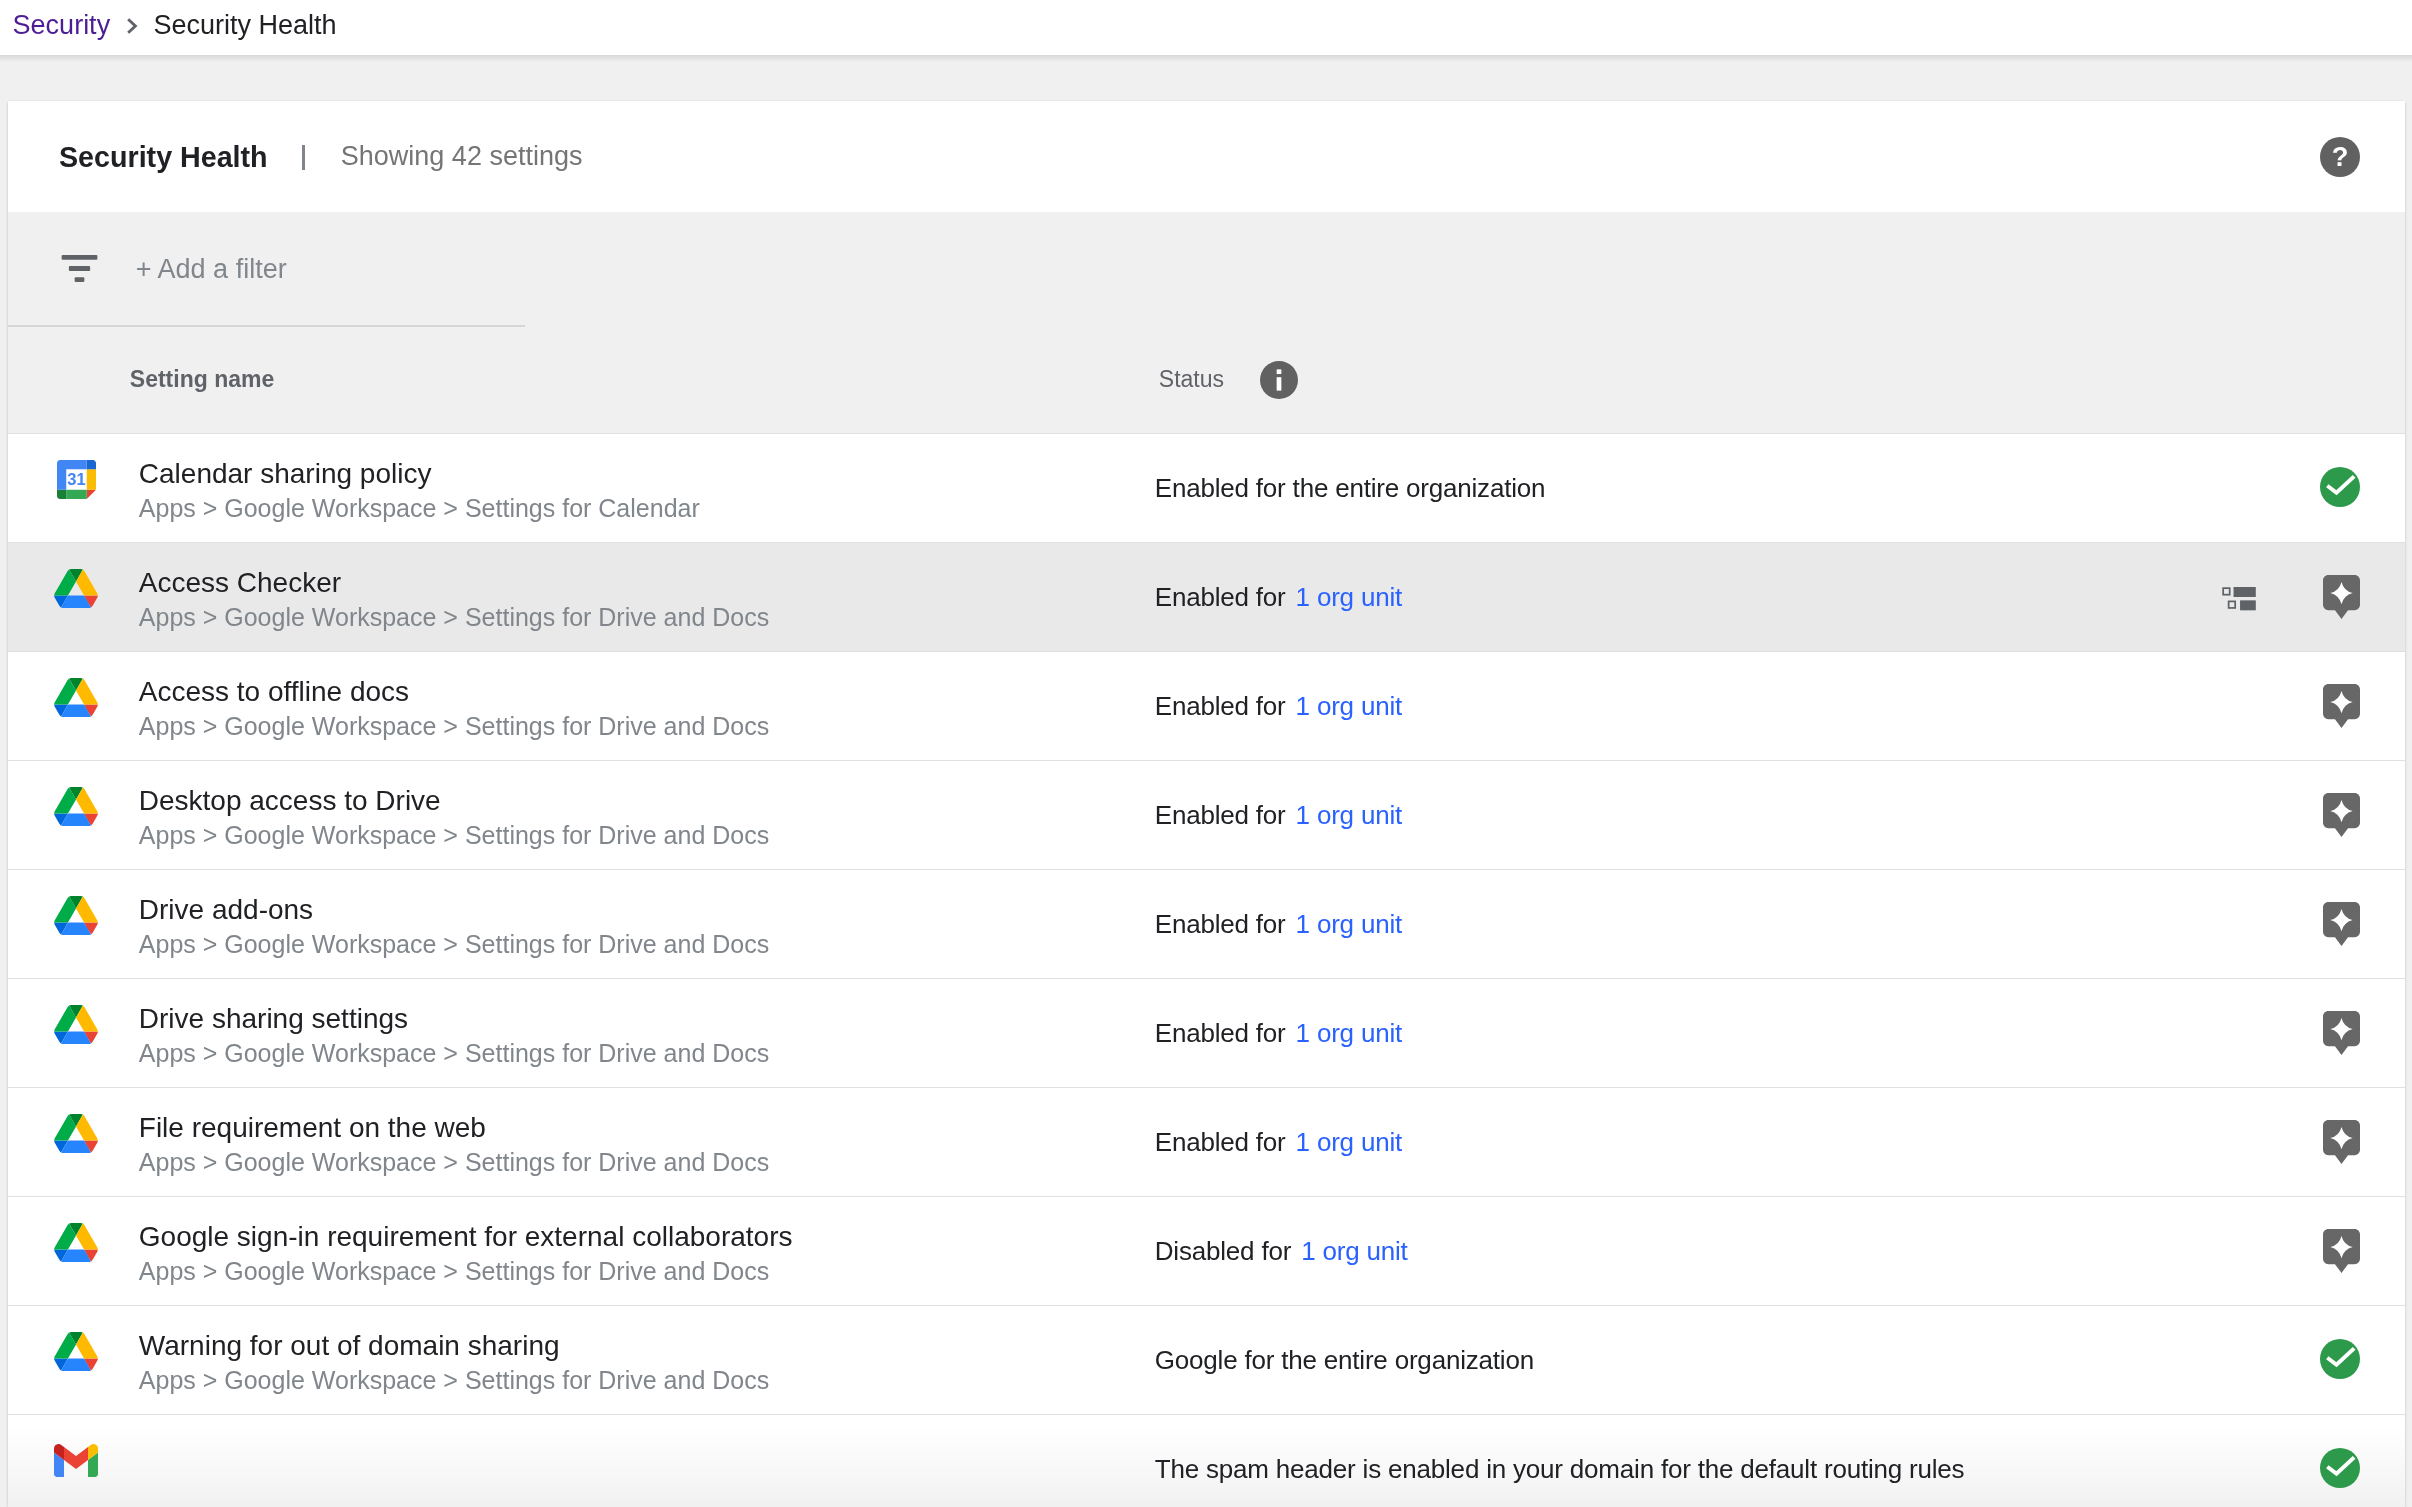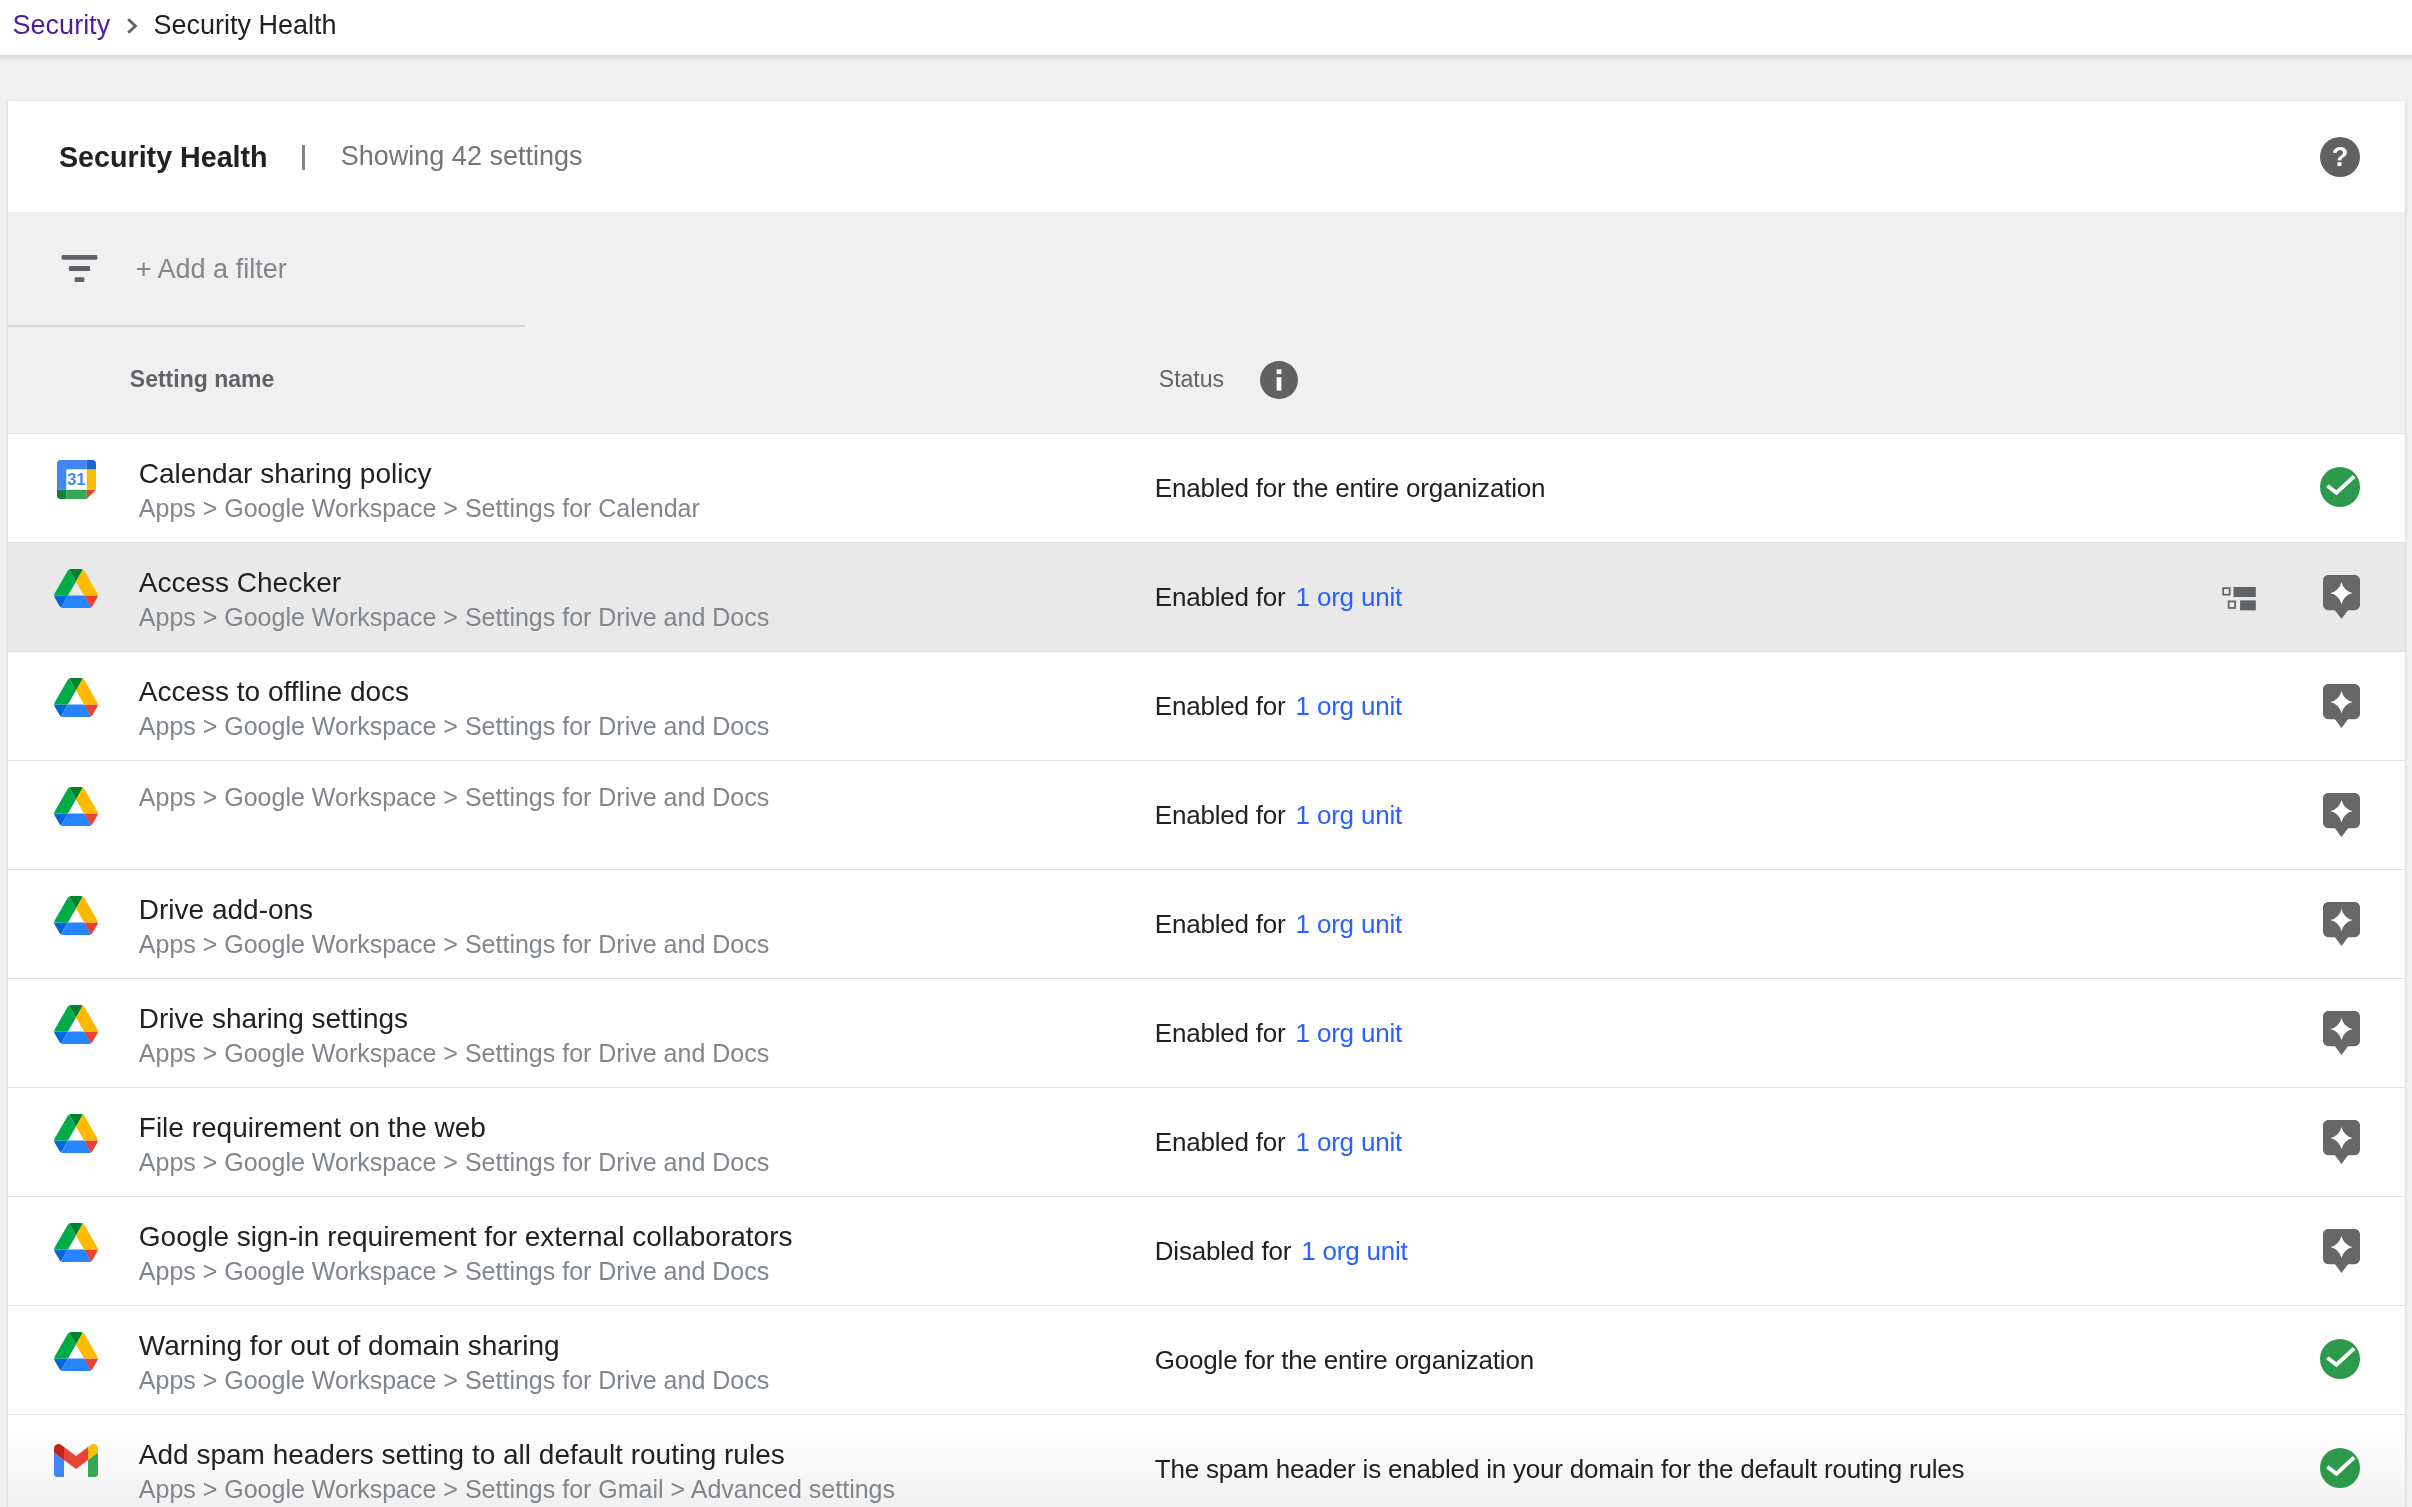--- a/index.html
+++ b/index.html
@@ -157,20 +157,21 @@
         <svg width="44" height="39" viewBox="0 0 87.3 78">
 <path fill="#0066da" d="m6.6 66.85 3.85 6.65c.8 1.4 1.95 2.5 3.3 3.3l13.75-23.8h-27.5c0 1.55.4 3.1 1.2 4.5z"></path>
 <path fill="#00ac47" d="m43.65 25-13.75-23.8c-1.35.8-2.5 1.9-3.3 3.3l-25.4 44a9.06 9.06 0 0 0-1.2 4.5h27.5z"></path>
 <path fill="#ea4335" d="m73.55 76.8c1.35-.8 2.5-1.9 3.3-3.3l1.6-2.75 7.65-13.25c.8-1.4 1.2-2.95 1.2-4.5h-27.502l5.852 11.5z"></path>
 <path fill="#00832d" d="m43.65 25 13.75-23.8c-1.35-.8-2.9-1.2-4.5-1.2h-18.5c-1.6 0-3.15.45-4.5 1.2z"></path>
 <path fill="#2684fc" d="m59.8 53h-32.3l-13.75 23.8c1.35.8 2.9 1.2 4.5 1.2h50.8c1.6 0 3.15-.45 4.5-1.2z"></path>
 <path fill="#ffba00" d="m73.4 26.5-12.7-22c-.8-1.4-1.95-2.5-3.3-3.3l-13.75 23.8 16.15 28h27.45c0-1.55-.4-3.1-1.2-4.5z"></path>
 </svg>
       </div>
 <div class="rtext">
+        <div class="rtitle">Desktop access to Drive</div>
         <div class="rpath">Apps &gt; Google Workspace &gt; Settings for Drive and Docs</div>
       </div>
 <div class="rstatus">Enabled for <span class="lnk">1 org unit</span></div>
 
 <svg class="rshield" width="37" height="45" viewBox="0 0 38 46">
 <path fill="#676767" d="M5.5 0h27C35.5 0 38 2.5 38 5.5v25C38 33.5 35.5 36 32.5 36h-6.8L19 45l-6.7-9H5.5C2.5 36 0 33.5 0 30.5v-25C0 2.5 2.5 0 5.5 0z"></path>
 <path fill="#fff" d="M19 7Q21.2 16 30.5 18.5 21.2 21 19 30 16.8 21 7.5 18.5 16.8 16 19 7z"></path>
 </svg>
 </div>
 <div class="row">
@@ -286,24 +287,20 @@
 <div class="row last">
 <div class="ricon">
         <svg width="44" height="33" viewBox="52 42 88 66">
 <path fill="#4285f4" d="M58 108h14V74L52 59v43c0 3.32 2.69 6 6 6z"></path>
 <path fill="#34a853" d="M120 108h14c3.32 0 6-2.69 6-6V59l-20 15z"></path>
 <path fill="#fbbc04" d="M120 48v26l20-15v-8c0-7.42-8.47-11.65-14.4-7.2z"></path>
 <path fill="#ea4335" d="M72 74V48l24 18 24-18v26L96 92z"></path>
 <path fill="#c5221f" d="M52 51v8l20 15V48l-5.6-4.2C60.46 39.35 52 43.58 52 51z"></path>
 </svg>
       </div>
-<div class="rtext">
-        <div class="rtitle">Add spam headers setting to all default routing rules</div>
-        <div class="rpath">Apps &gt; Google Workspace &gt; Settings for Gmail &gt; Advanced settings</div>
-      </div>
 <div class="rstatus">The spam header is enabled in your domain for the default routing rules</div>
 
 <svg class="raction" width="40" height="40" viewBox="0 0 41 41">
 <circle cx="20.5" cy="20.5" r="20.5" fill="#2d9a4b"></circle>
 <path d="M7.5 19.2l9.4 7.2L35 9.6" fill="none" stroke="#fff" stroke-width="4.1"></path>
 </svg>
 </div>
 </div>
 
 

